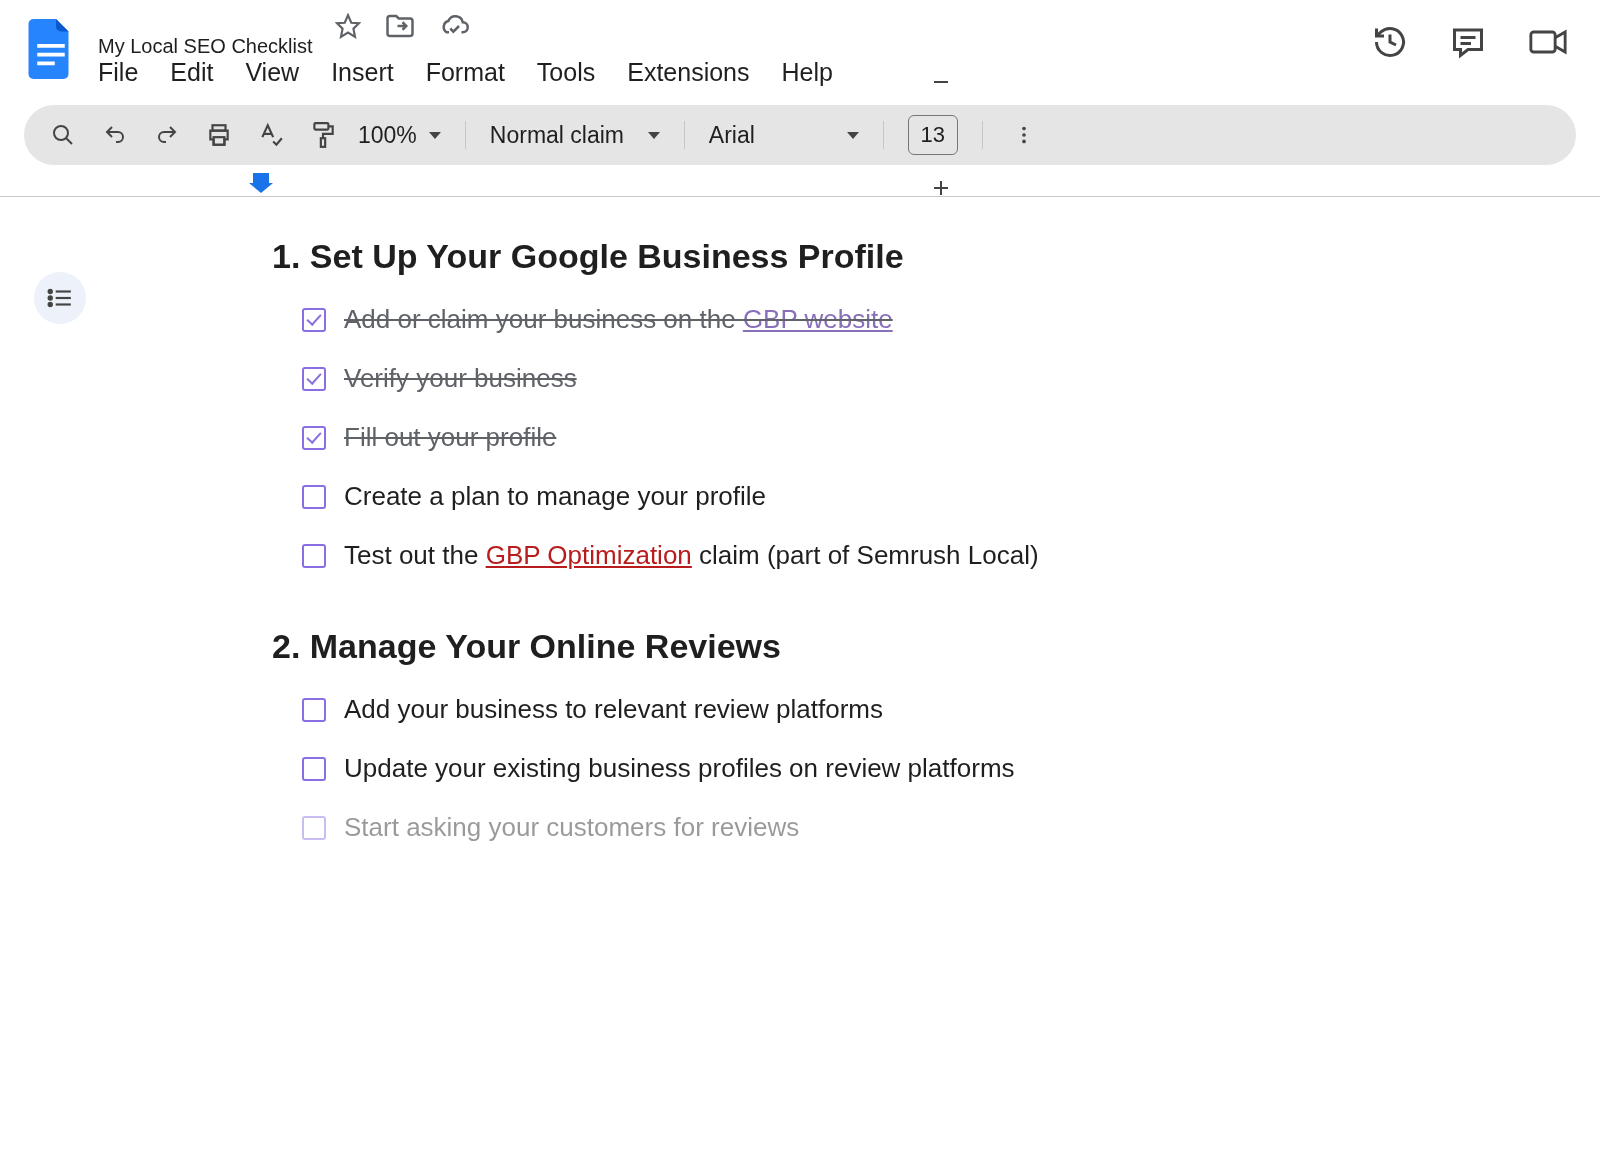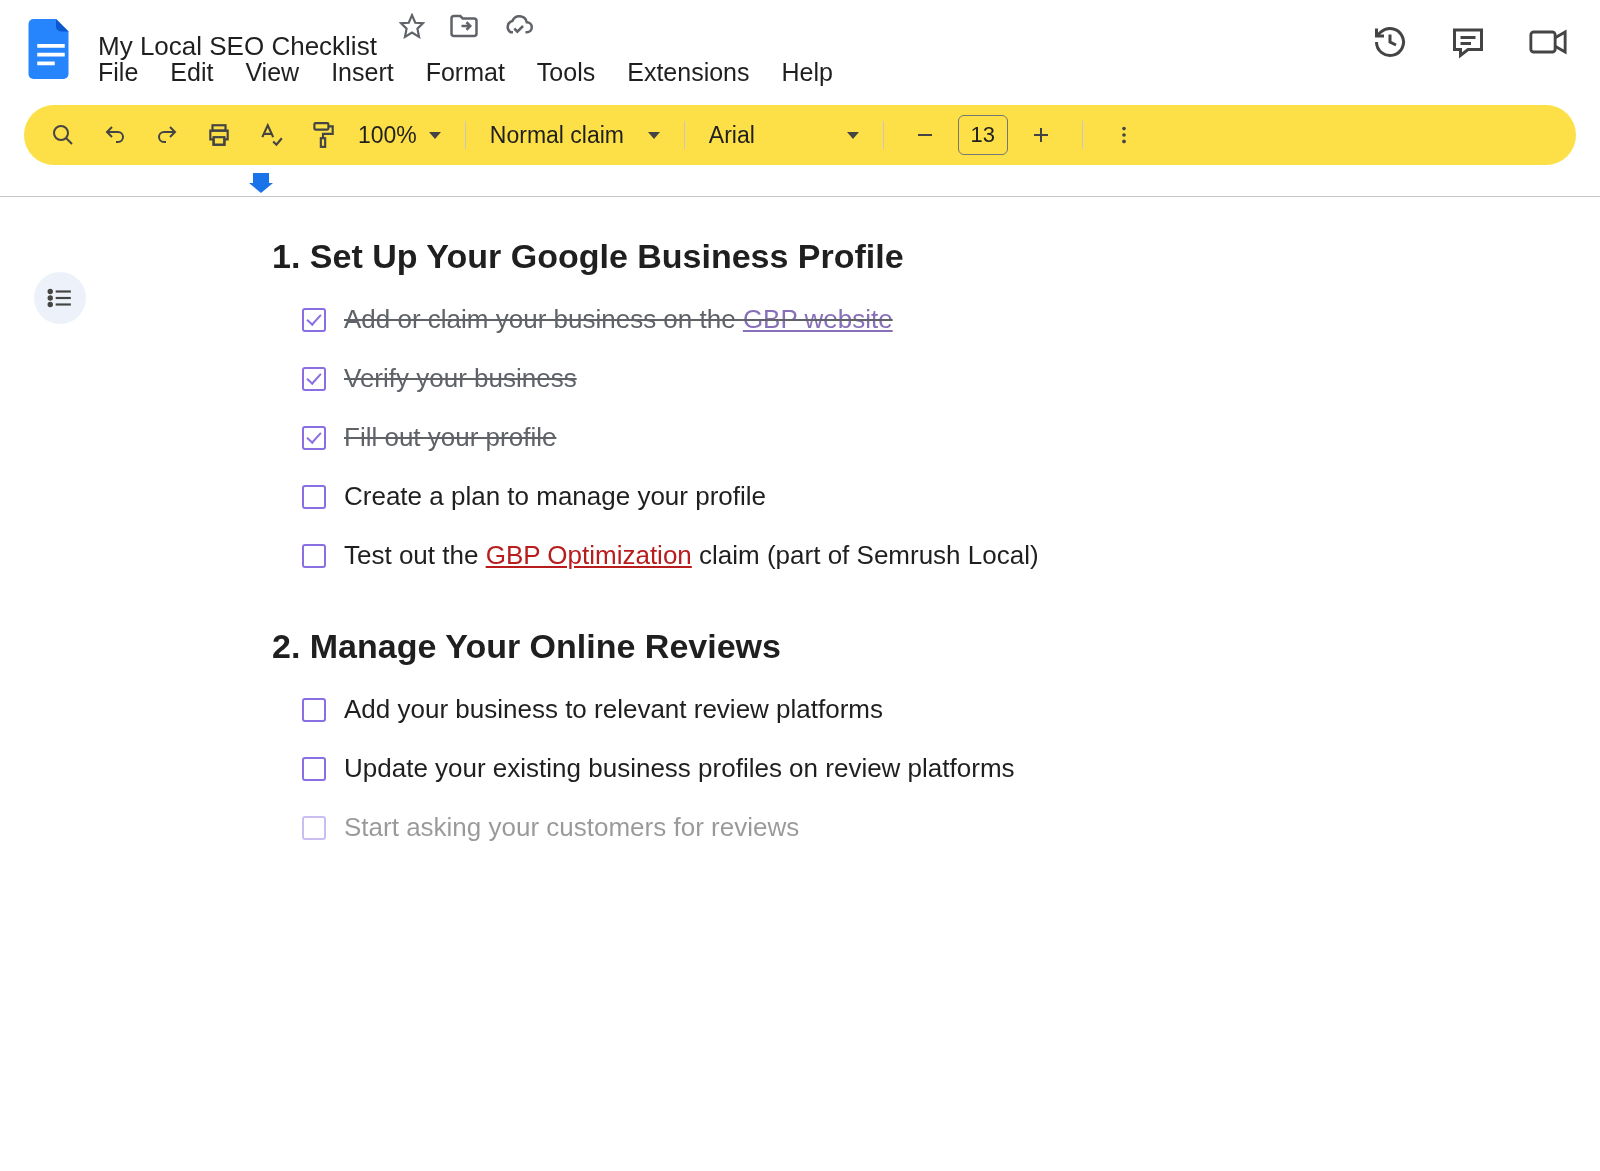--- a/index.html
+++ b/index.html
@@ -26,21 +26,21 @@
 }
 .docs-logo svg { width: 48px; height: 60px; }
 .title-col { flex: 1; }
 .title-row {
   display: flex;
   align-items: center;
   gap: 18px;
   height: 40px;
 }
 .doc-title {
-  font-size: 26px;
+  font-size: 20px;
   color: #1f1f1f;
   padding: 2px 4px;
   border-radius: 4px;
   margin-top: 36px;
 }
 .title-icons { display: flex; gap: 24px; align-items: center; color: #5f6368; }
 .menubar {
   display: flex;
   gap: 32px;
   padding: 10px 4px;
@@ -53,35 +53,35 @@
 .right-icons {
   display: flex;
   align-items: center;
   gap: 42px;
   padding-right: 8px;
   padding-top: 16px;
 }
 .right-icons svg { stroke: #444; }
 .toolbar {
   margin: 8px 24px;
-  background: #fde047;
+  background: #e5e5e5;
   border-radius: 9999px;
   height: 60px;
   display: flex;
   align-items: center;
   padding: 0 22px;
   gap: 18px;
   color: #444;
 }
 .tb-sep { width: 1px; height: 28px; background: #c7c7c7; margin: 0 6px; }
 .tb-btn { display: flex; align-items: center; justify-content: center; width: 34px; height: 34px; border-radius: 6px; }
 .tb-select { display: flex; align-items: center; gap: 12px; font-size: 23px; color: #1f1f1f; }
 .tb-zoom { font-size: 23px; color: #1f1f1f; }
 .caret { width: 0; height: 0; border-left: 6px solid transparent; border-right: 6px solid transparent; border-top: 7px solid #444; }
-.font-size-group { display: flex; align-items: center; gap: 16px; }
+.font-size-group { display: flex; align-items: flex-end; gap: 16px; flex-direction: column; }
 .font-size-box {
   border: 1px solid #747775;
   border-radius: 6px;
   width: 50px; height: 40px;
   display: flex; align-items: center; justify-content: center;
   font-size: 22px; color: #1f1f1f;
 }
 .ruler-area { position: relative; height: 24px; border-bottom: 1px solid #c7c7c7; margin-top: 6px; }
 .tab-stop { position: absolute; left: 253px; top: 0; width: 16px; height: 10px; background: #1a73e8; }
 .tab-caret { position: absolute; left: 249px; top: 10px; width: 0; height: 0; border-left: 12px solid transparent; border-right: 12px solid transparent; border-top: 10px solid #1a73e8; }

